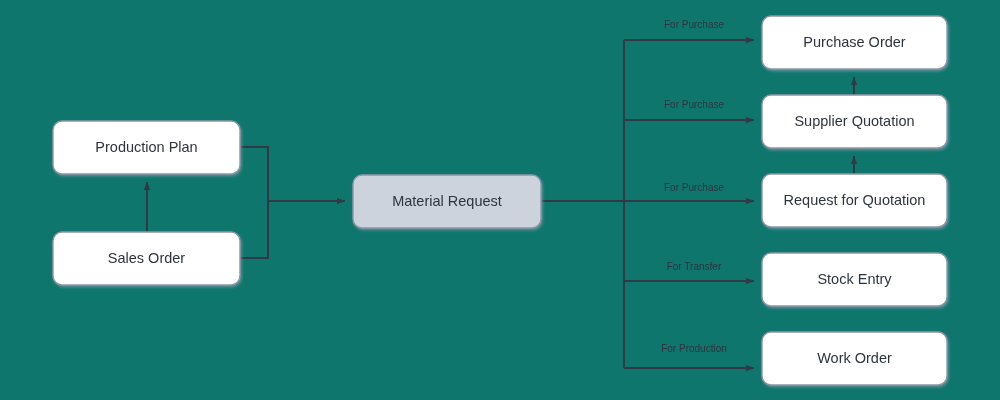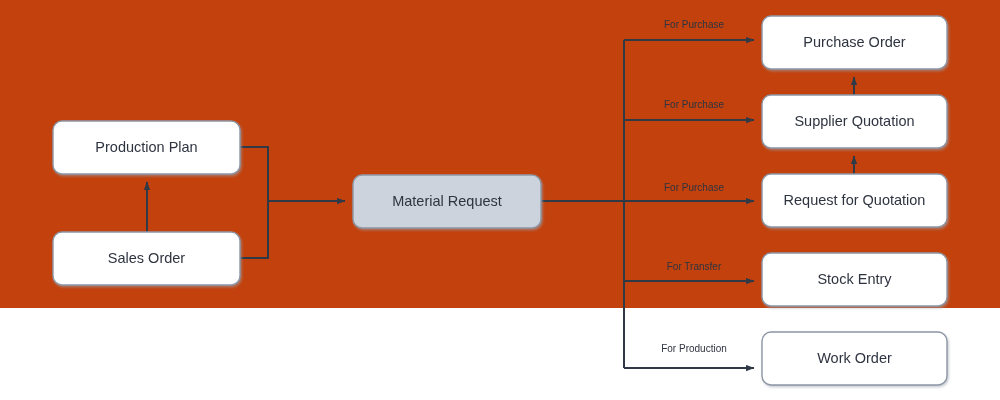--- a/index.html
+++ b/index.html
@@ -9,22 +9,22 @@
   }
   body {
     width: 1000px;
     height: 400px;
     overflow: hidden;
     font-family: "Liberation Sans", sans-serif;
   }
   #flowchart-root {
     position: relative;
     width: 1000px;
-    height: 308px;
-    background: #c2410c;
+    height: 400px;
+    background: #0f766e;
   }
   svg#diagram {
     display: block;
     width: 1000px;
     height: 400px;
   }
   .node-rect {
     fill: #ffffff;
     stroke: #8d96a5;
     stroke-width: 1.4;

